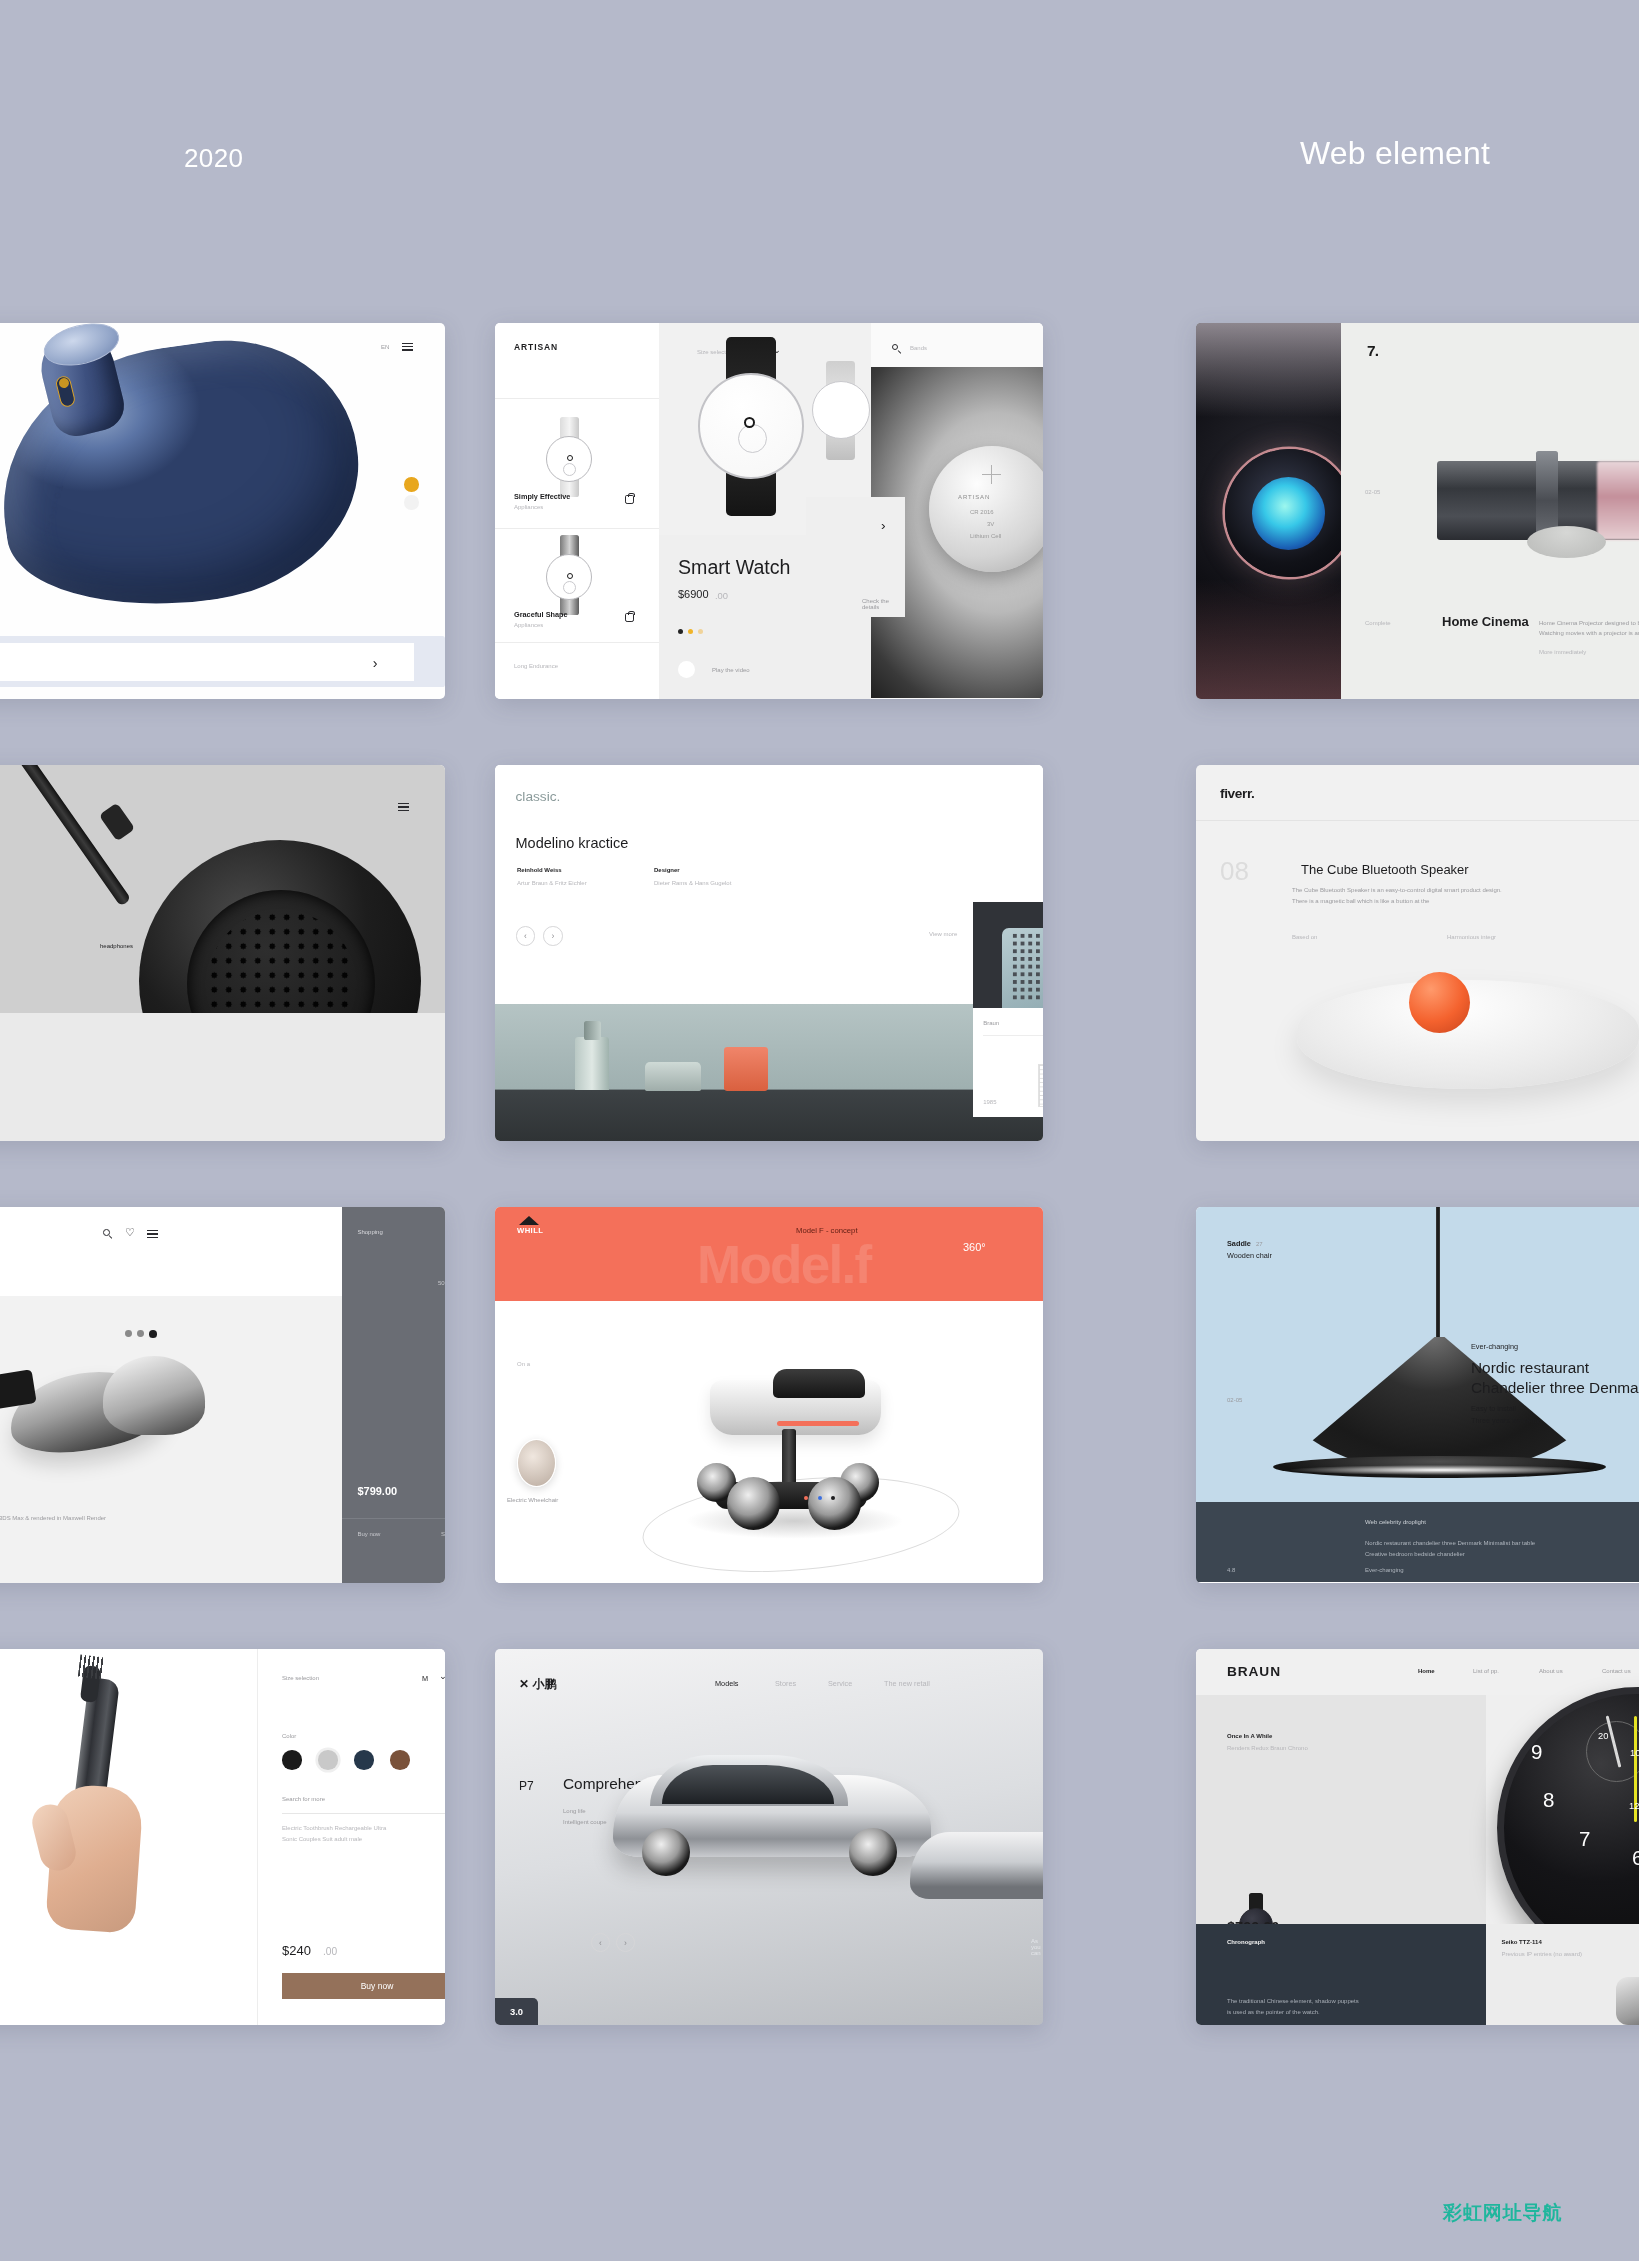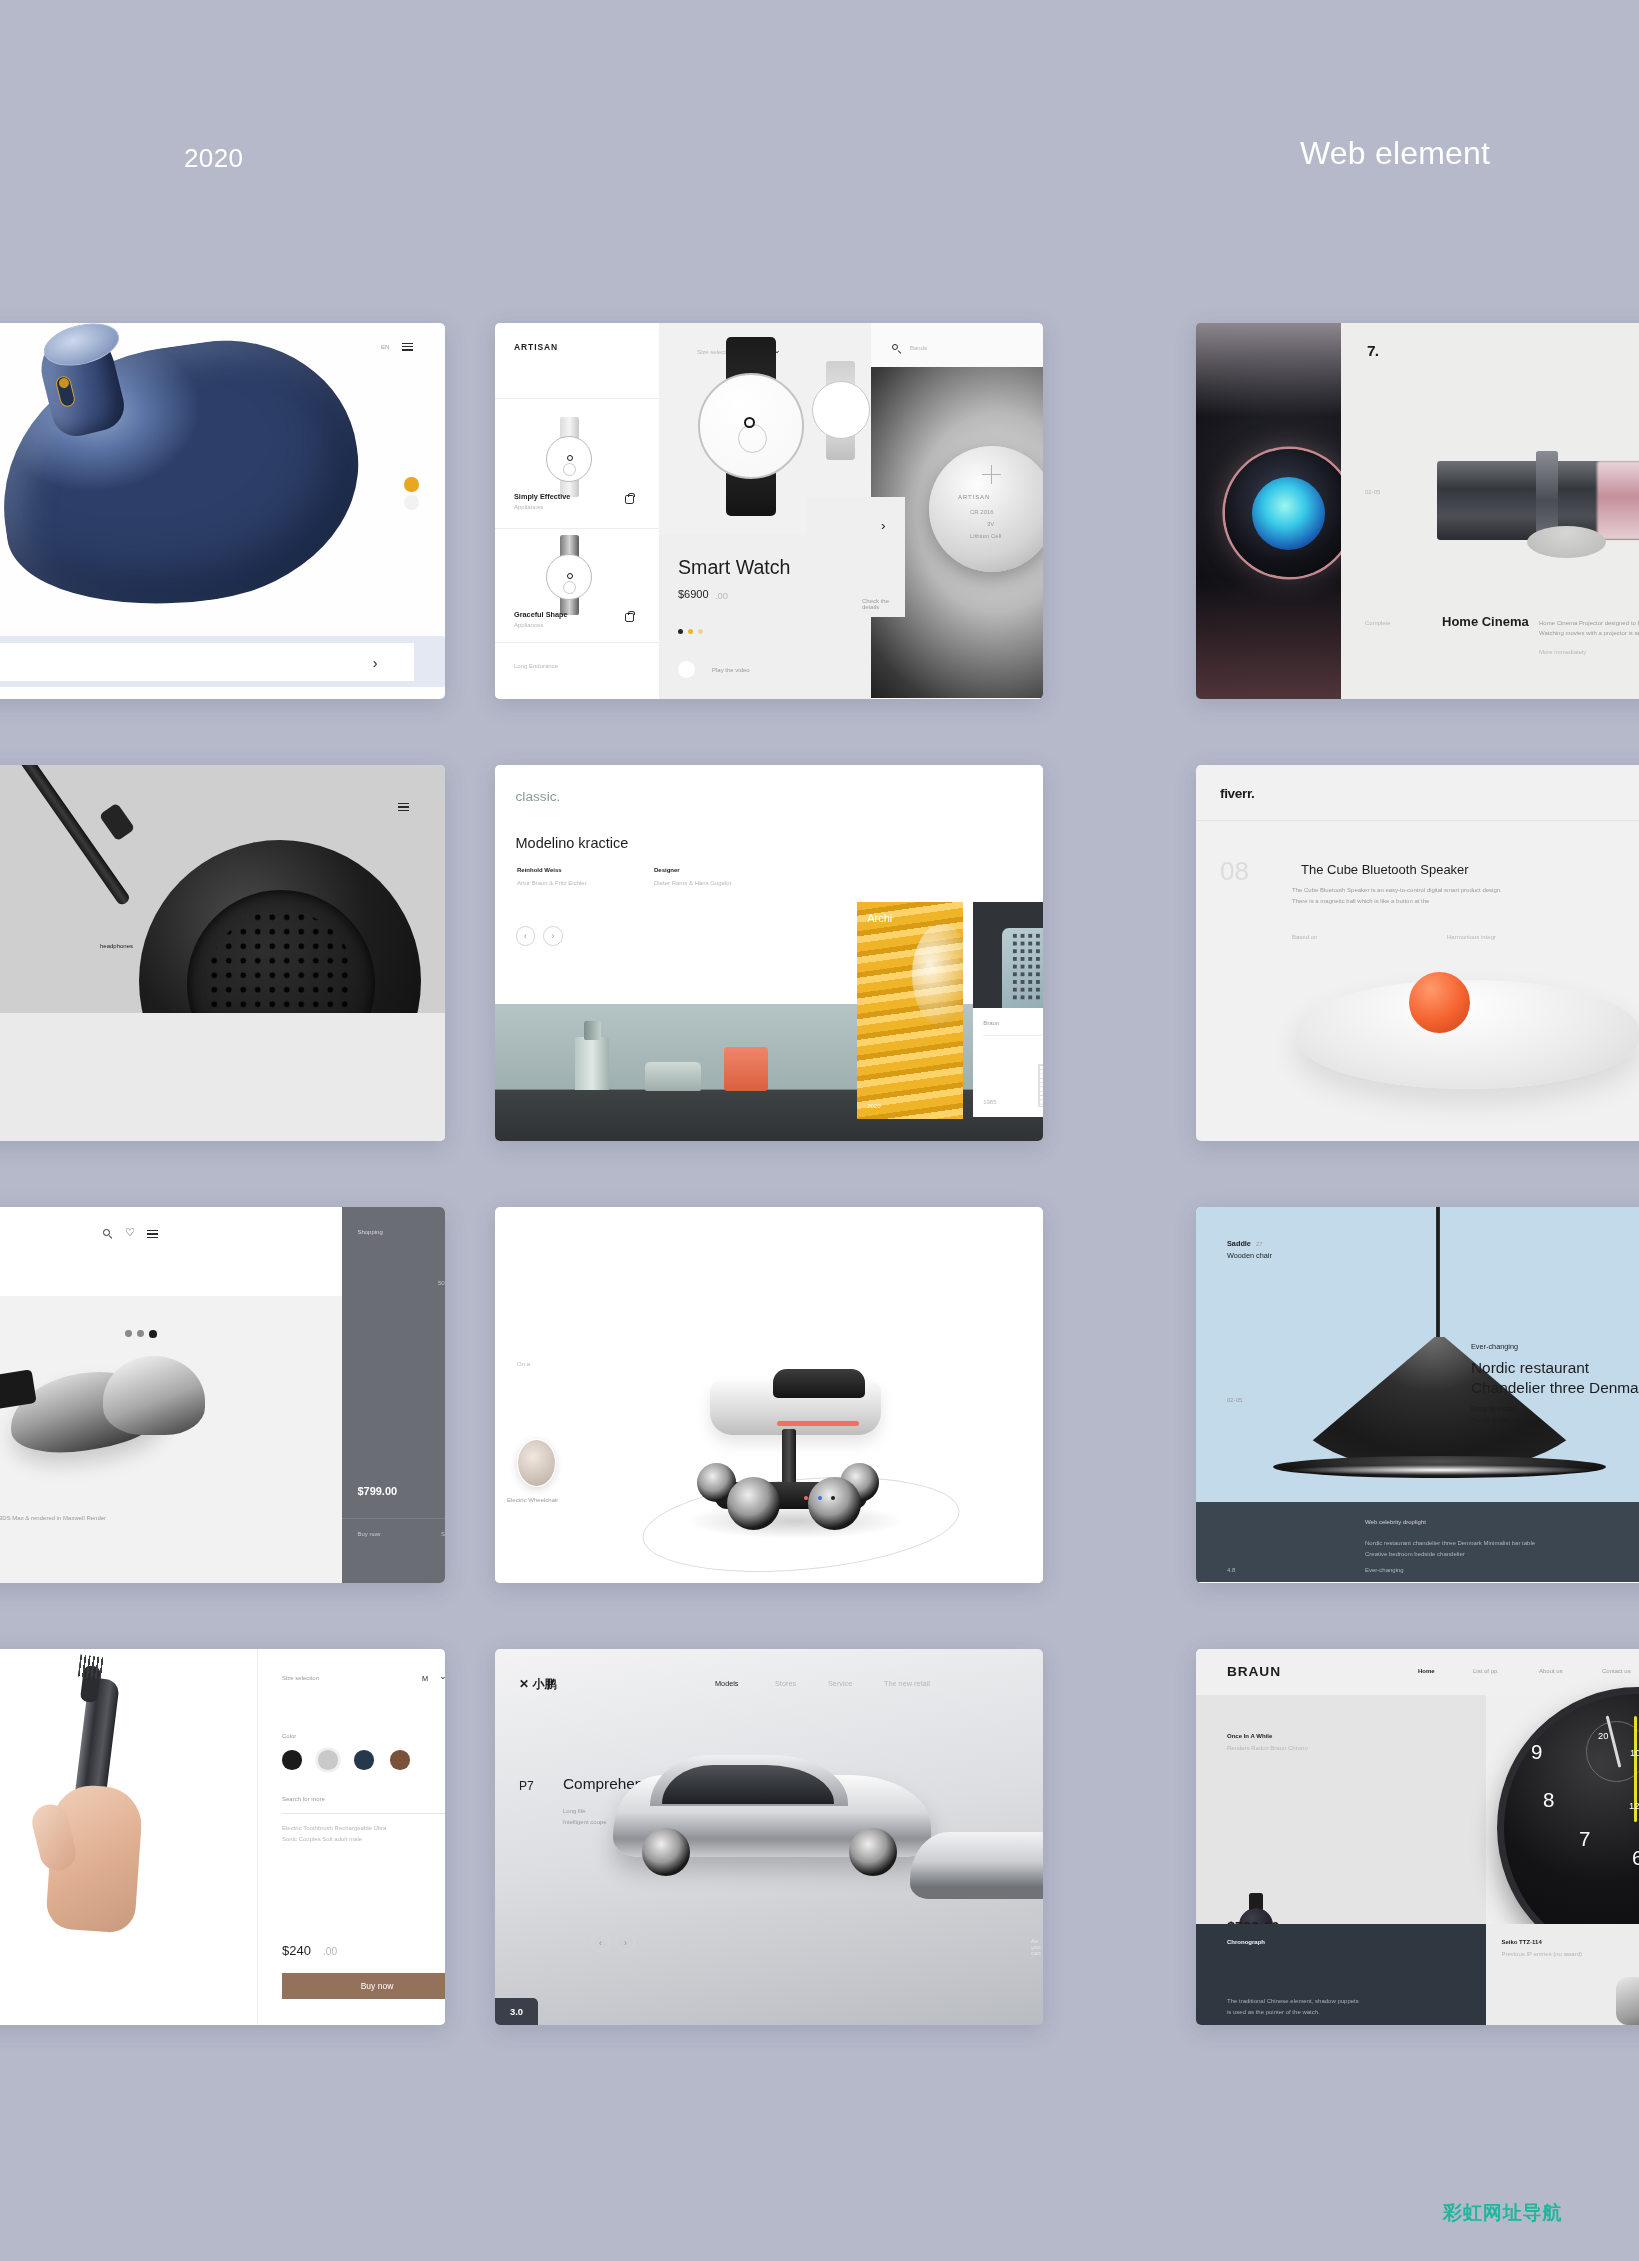--- a/index.html
+++ b/index.html
@@ -525,24 +525,20 @@
           <div class="circ-btn" style="left:48px; top:161px; width:19.6px; height:19.6px;">›</div>
           <div class="t xs grey2" style="left:434px; top:166px;">View more</div>
           <div class="circ-btn" style="left:589px; top:19px; width:15.4px; height:15.4px; border-color:#e0e0e0;"></div>
           <div class="dot" style="left:613px; top:19px; width:15.4px; height:15.4px; background:#9ab5ab;"></div>
         </div>
         <div class="k5-strip"></div>
         <div class="k5-obj1"></div>
         <div class="k5-obj1b"></div>
         <div class="k5-obj2"></div>
         <div class="k5-obj3"></div>
-        <div class="k5-archi">
-          <div class="t white" style="left:10.2px; top:10.2px; font-size:11px; z-index:2;">Archi</div>
-          <div class="t white xs" style="left:10.2px; bottom:10.2px; z-index:2; opacity:.85;">2020</div>
-        </div>
         <div class="k5-braun-img"></div>
         <div class="k5-braun-grid"></div>
         <div class="k5-braun-card">
           <div class="t xs grey" style="left:10.2px; top:12px;">Braun</div>
           <div class="t xs grey2" style="left:85px; top:12px;">SK2</div>
           <div style="position:absolute; left:10.2px; top:27px; width:91px; height:0.9px; background:#ededed;"></div>
           <div class="t xs grey2" style="left:10.2px; bottom:12px;">1985</div>
         </div>
         <div class="k5-braun-mini"></div>
       </div>
@@ -600,20 +596,31 @@
           <div class="t white b" style="left:15.4px; top:278px; font-size:11px;">$799.00</div>
 
           <div style="position:absolute; left:0; top:311px; width:205px; height:0.9px; background:#7b7e85;"></div>
           <div class="t xs" style="left:15.4px; top:324px; color:#c6c7cc;">Buy now</div>
           <div class="t xs" style="left:99px; top:324px; color:#c6c7cc;">See more eyewear products</div>
 
         </div>
       </div>
 
       <div class="card c-mid h-full">
+        <div class="k8-hero">
+          <div class="t white b" style="left:22px; top:19px; font-size:7.7px; letter-spacing:0.4px;">WHILL</div>
+          <div style="position:absolute; left:24px; top:8.5px; width:0; height:0;
+                      border-left:10.2px solid transparent; border-right:10.2px solid transparent; border-bottom:9.4px solid #1d1d1f;"></div>
+          <div class="t" style="left:301px; top:19px; font-size:7.7px; color:#5f1d13;">Model F - concept</div>
+          <div class="t" style="left:584px; top:19px; font-size:7.7px; color:#5f1d13;">Buy</div>
+          <div class="bag" style="left:601px; top:18px; border-color:#5f1d13;"></div>
+          <div class="dot" style="left:622px; top:13.7px; width:17px; height:17px; background:#1d1d1f;"></div>
+          <div class="k8-ghost">Model.f</div>
+          <div class="t white" style="left:468px; top:34px; font-size:11px;">360°</div>
+        </div>
         <div class="k8-body">
           <div class="t xs grey2" style="left:22px; top:60px;">On a</div>
           <div class="t xs grey2" style="right:22px; top:60px;">The next</div>
           <div class="k8-shadow"></div>
           <div class="k8-orbit"></div>
           <div class="k8-seat"></div>
           <div class="k8-seat-back"></div>
           <div class="k8-accent"></div>
           <div class="k8-post"></div>
           <div class="k8-axle"></div>

